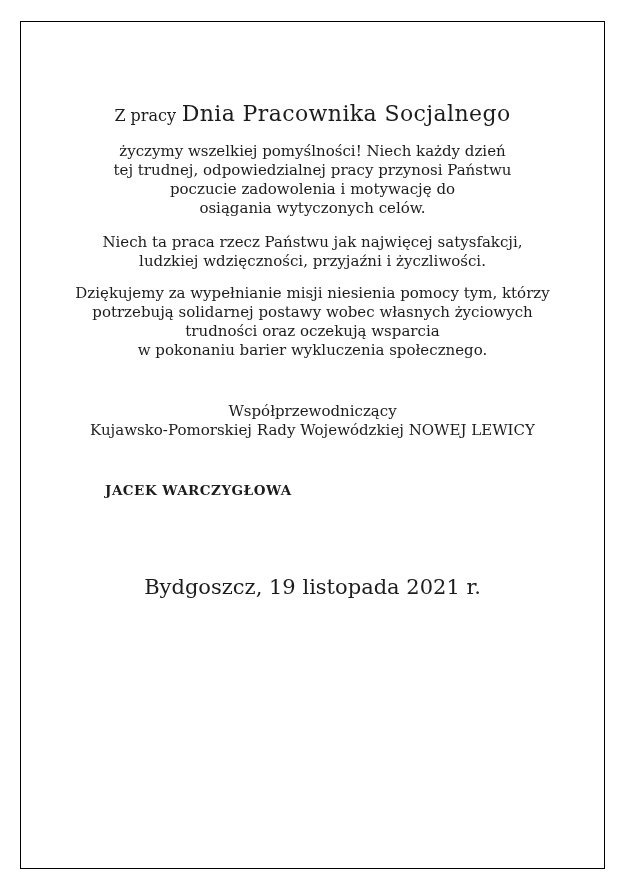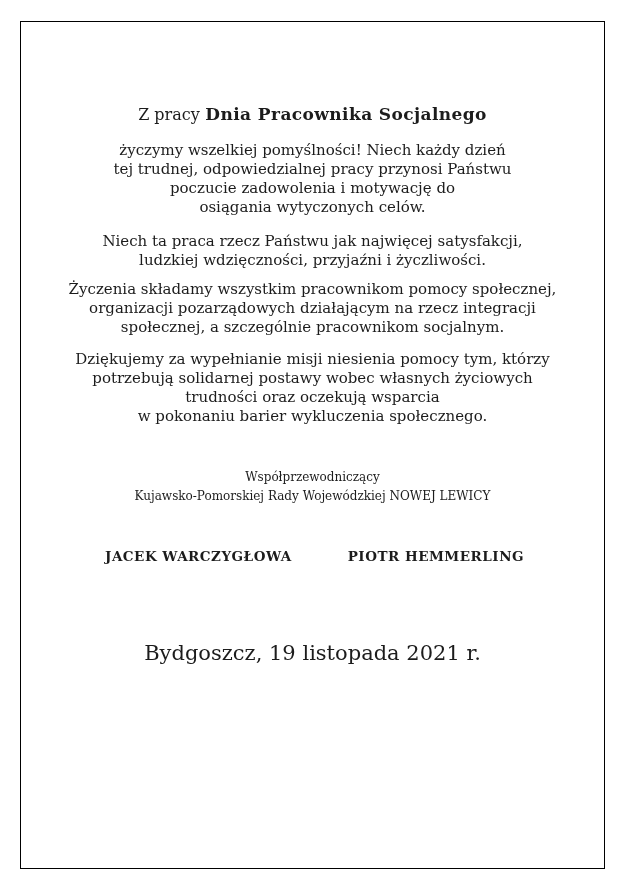--- a/index.html
+++ b/index.html
@@ -29,37 +29,37 @@
   .title {
     margin-top: 82px;
     font-size: 16px;
     line-height: 20px;
     white-space: nowrap;
   }
   .title .prefix {
     margin-right: 0.35em;
   }
   .title .emph {
-    font-weight: 700;
-    font-size: 17px;
+    font-weight: 400;
+    font-size: 22px;
     letter-spacing: 0.4px;
   }
   .para {
     margin: 4px;
     font-size: 15px;
     line-height: 19px;
     white-space: pre-line;
   }
   .p1 { margin-top: 16px; }
   .p2 { margin-top: 15px; }
   .p3 { margin-top: 10px; }
   .p4 { margin-top: 13px; }
   .sig-heading {
     margin-top: 42px;
-    font-size: 12px;
+    font-size: 15px;
     line-height: 19px;
     white-space: pre-line;
   }
   .names-row {
     margin-top: 42px;
     padding: 0 80px 0 84px;
     display: flex;
     justify-content: space-between;
     align-items: flex-end;
   }
@@ -86,33 +86,29 @@
     </div>
 
     <p class="para p1">życzymy wszelkiej pomyślności! Niech każdy dzień
 tej trudnej, odpowiedzialnej pracy przynosi Państwu
 poczucie zadowolenia i motywację do
 osiągania wytyczonych celów.</p>
 
     <p class="para p2">Niech ta praca rzecz Państwu jak najwięcej satysfakcji,
 ludzkiej wdzięczności, przyjaźni i życzliwości.</p>
 
-    <p class="para p3">Życzenia składamy wszystkim pracownikom pomocy społecznej,
-organizacji pozarządowych działającym na rzecz integracji
-społecznej, a szczególnie pracownikom socjalnym.</p>
 
     <p class="para p4">Dziękujemy za wypełnianie misji niesienia pomocy tym, którzy
 potrzebują solidarnej postawy wobec własnych życiowych
 trudności oraz oczekują wsparcia
 w pokonaniu barier wykluczenia społecznego.</p>
 
     <div class="sig-heading">Współprzewodniczący
 Kujawsko-Pomorskiej Rady Wojewódzkiej NOWEJ LEWICY</div>
 
     <div class="names-row">
       <span class="name">JACEK WARCZYGŁOWA</span>
-      <span class="name">PIOTR HEMMERLING</span>
     </div>
 
     <div class="dateline">Bydgoszcz, 19 listopada 2021 r.</div>
 
   </div>
 </div>
 
 </body></html>

